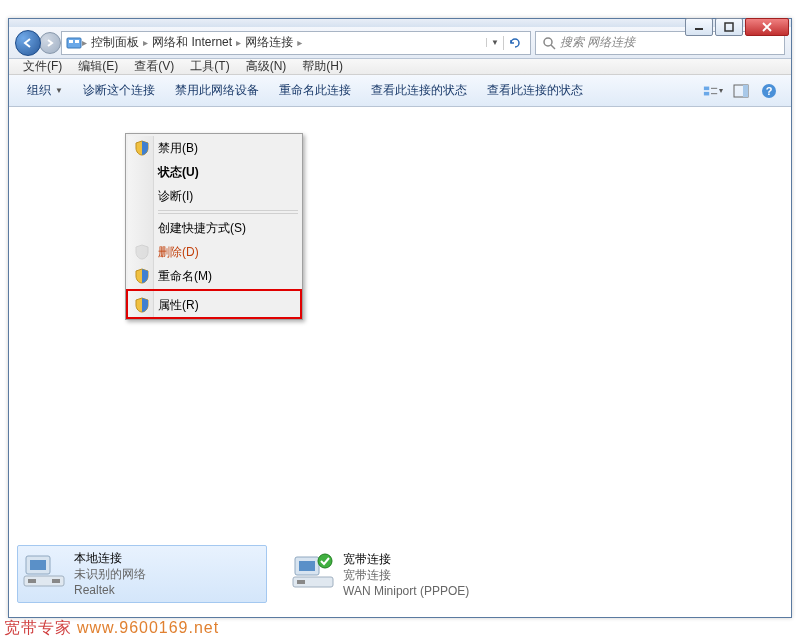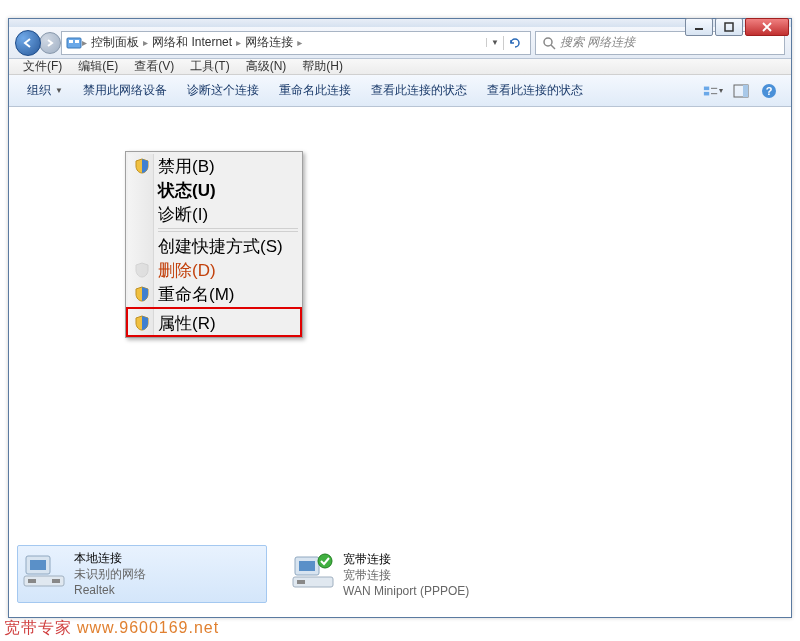--- a/index.html
+++ b/index.html
@@ -40,21 +40,21 @@
 .content { position: relative; height: 504px; background: #fff; padding: 8px; display: flex; gap: 20px; align-items: flex-end; }
 
 .conn { display: flex; gap: 8px; padding: 4px; width: 250px; }
 .conn.sel { background: linear-gradient(#e8f2fe,#d4e6fa); border: 1px solid #a4c8f0; border-radius: 2px; }
 .conn .cicon { width: 44px; height: 40px; flex-shrink: 0; }
 .conn .ctext { font-size: 12px; line-height: 16px; }
 .conn .ctitle { color: #000; }
 .conn .csub { color: #666; }
 
 
-.ctxmenu { position: absolute; left: 116px; top: 44px; width: 178px; background: #f0f0f0; border: 1px solid #a0a0a0; box-shadow: 2px 2px 4px rgba(0,0,0,0.3); padding: 2px; font-size: 17px; }
+.ctxmenu { position: absolute; left: 116px; top: 26px; width: 178px; background: #f0f0f0; border: 1px solid #a0a0a0; box-shadow: 2px 2px 4px rgba(0,0,0,0.3); padding: 2px; font-size: 12px; }
 .ctxmenu .mi { display: flex; align-items: center; height: 24px; padding: 0 8px 0 30px; position: relative; }
 .ctxmenu .mi.bold { font-weight: bold; }
 .ctxmenu .mi.dis { color: #c2410c; }
 .ctxmenu .sep2 { height: 1px; background: #d0d0d0; margin: 2px 2px 2px 30px; }
 .ctxmenu .micon { position: absolute; left: 6px; width: 16px; height: 16px; }
 .ctxmenu .highlight { position: absolute; left: -2px; right: -2px; border: 2px solid #e00000; height: 30px; pointer-events: none; }
 .ctxmenu .iconstrip { position: absolute; left: 2px; top: 2px; bottom: 2px; width: 26px; background: linear-gradient(90deg,#f4f4f4,#e8e8e8); border-right: 1px solid #d8d8d8; }
 
 
 .watermark { position: absolute; left: 4px; bottom: 2px; font-size: 16px; font-family: SimSun, serif; letter-spacing: 1px; margin-top: 12px; }
@@ -150,22 +150,22 @@
     <span>工具(T)</span>
     <span>高级(N)</span>
     <span>帮助(H)</span>
   </div>
 
   <div class="toolbar">
     <div class="tbtn">
       <span>组织</span>
       <span class="tri">▼</span>
     </div>
+    <div class="tbtn">诊断这个连接</div>
     <div class="tbtn">禁用此网络设备</div>
-    <div class="tbtn">诊断这个连接</div>
     <div class="tbtn">重命名此连接</div>
     <div class="tbtn">查看此连接的状态</div>
     <div class="tbtn">查看此连接的状态</div>
     <div class="spacer"></div>
     <div class="ricon">
       <svg width="18" height="14" viewBox="0 0 18 14">
           <rect x="1" y="2" width="6" height="4" fill="#6aa8e8"></rect>
           <rect x="1" y="8" width="6" height="4" fill="#6aa8e8"></rect>
           <line x1="9" y1="4" x2="16" y2="4" stroke="#666"></line>
           <line x1="9" y1="10" x2="16" y2="10" stroke="#666"></line>

